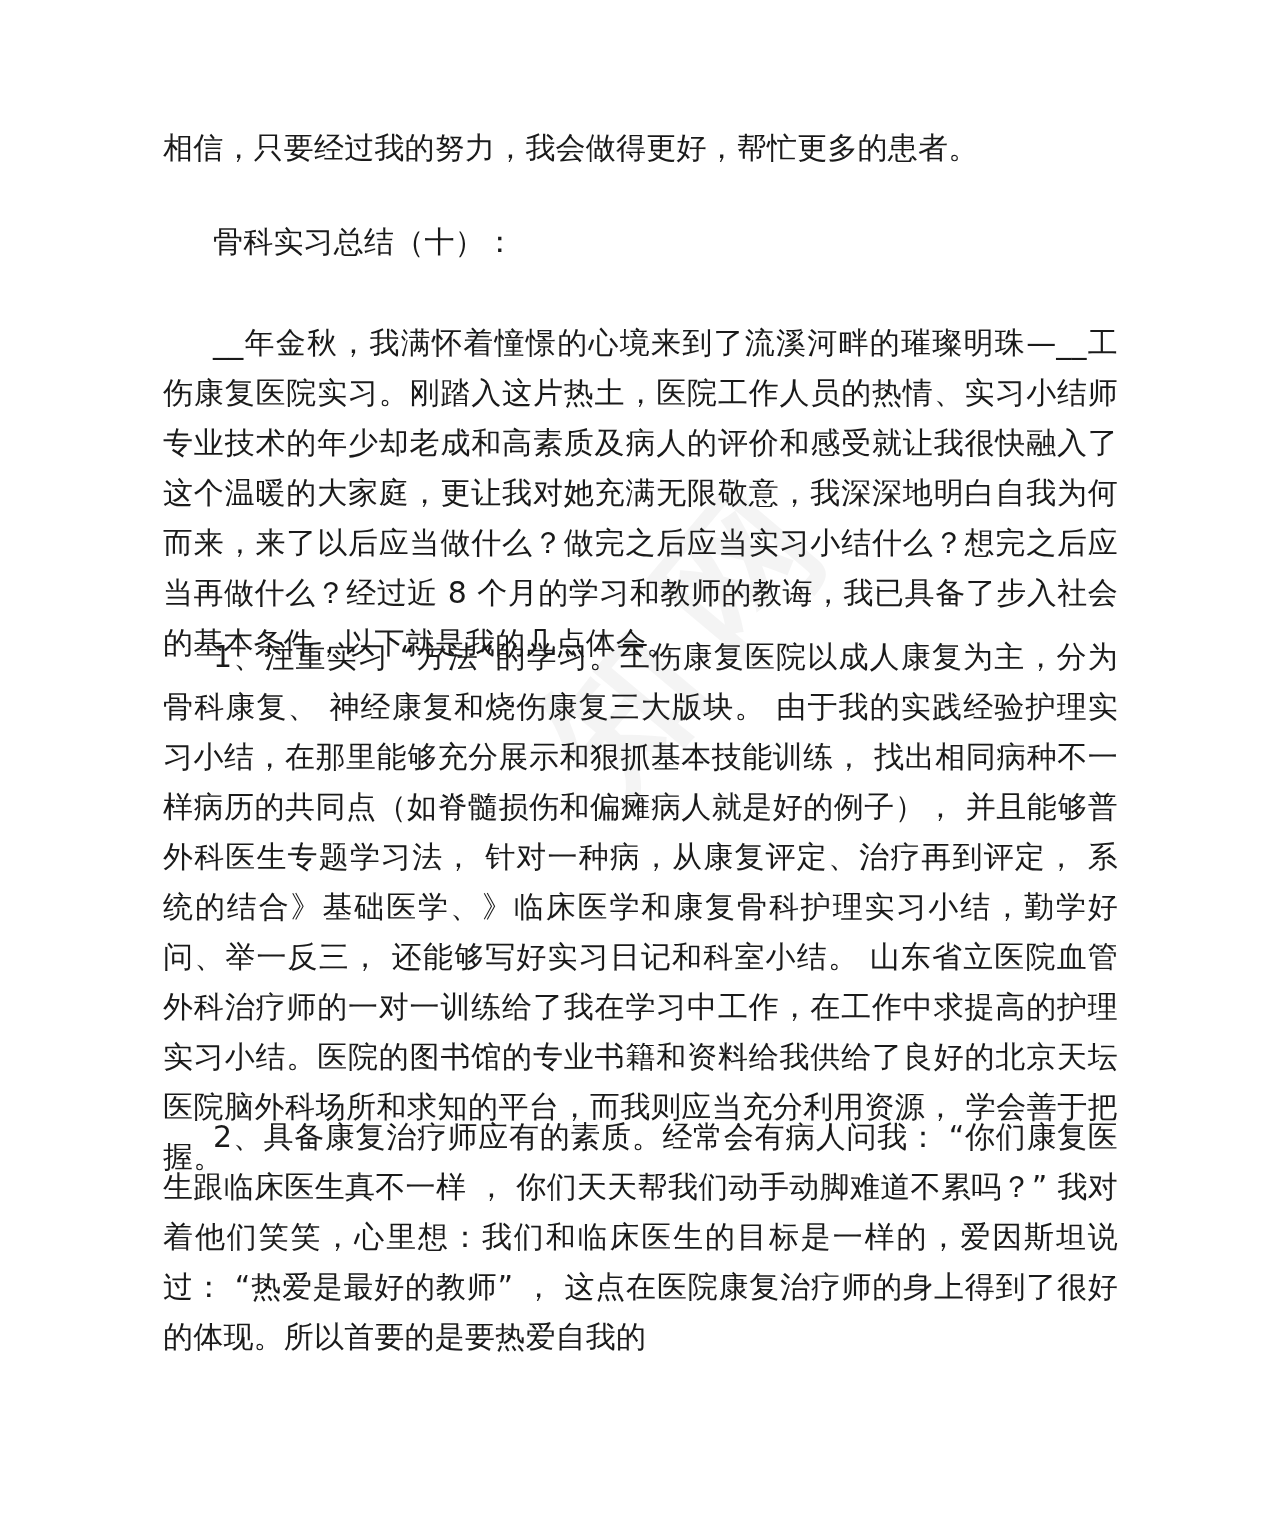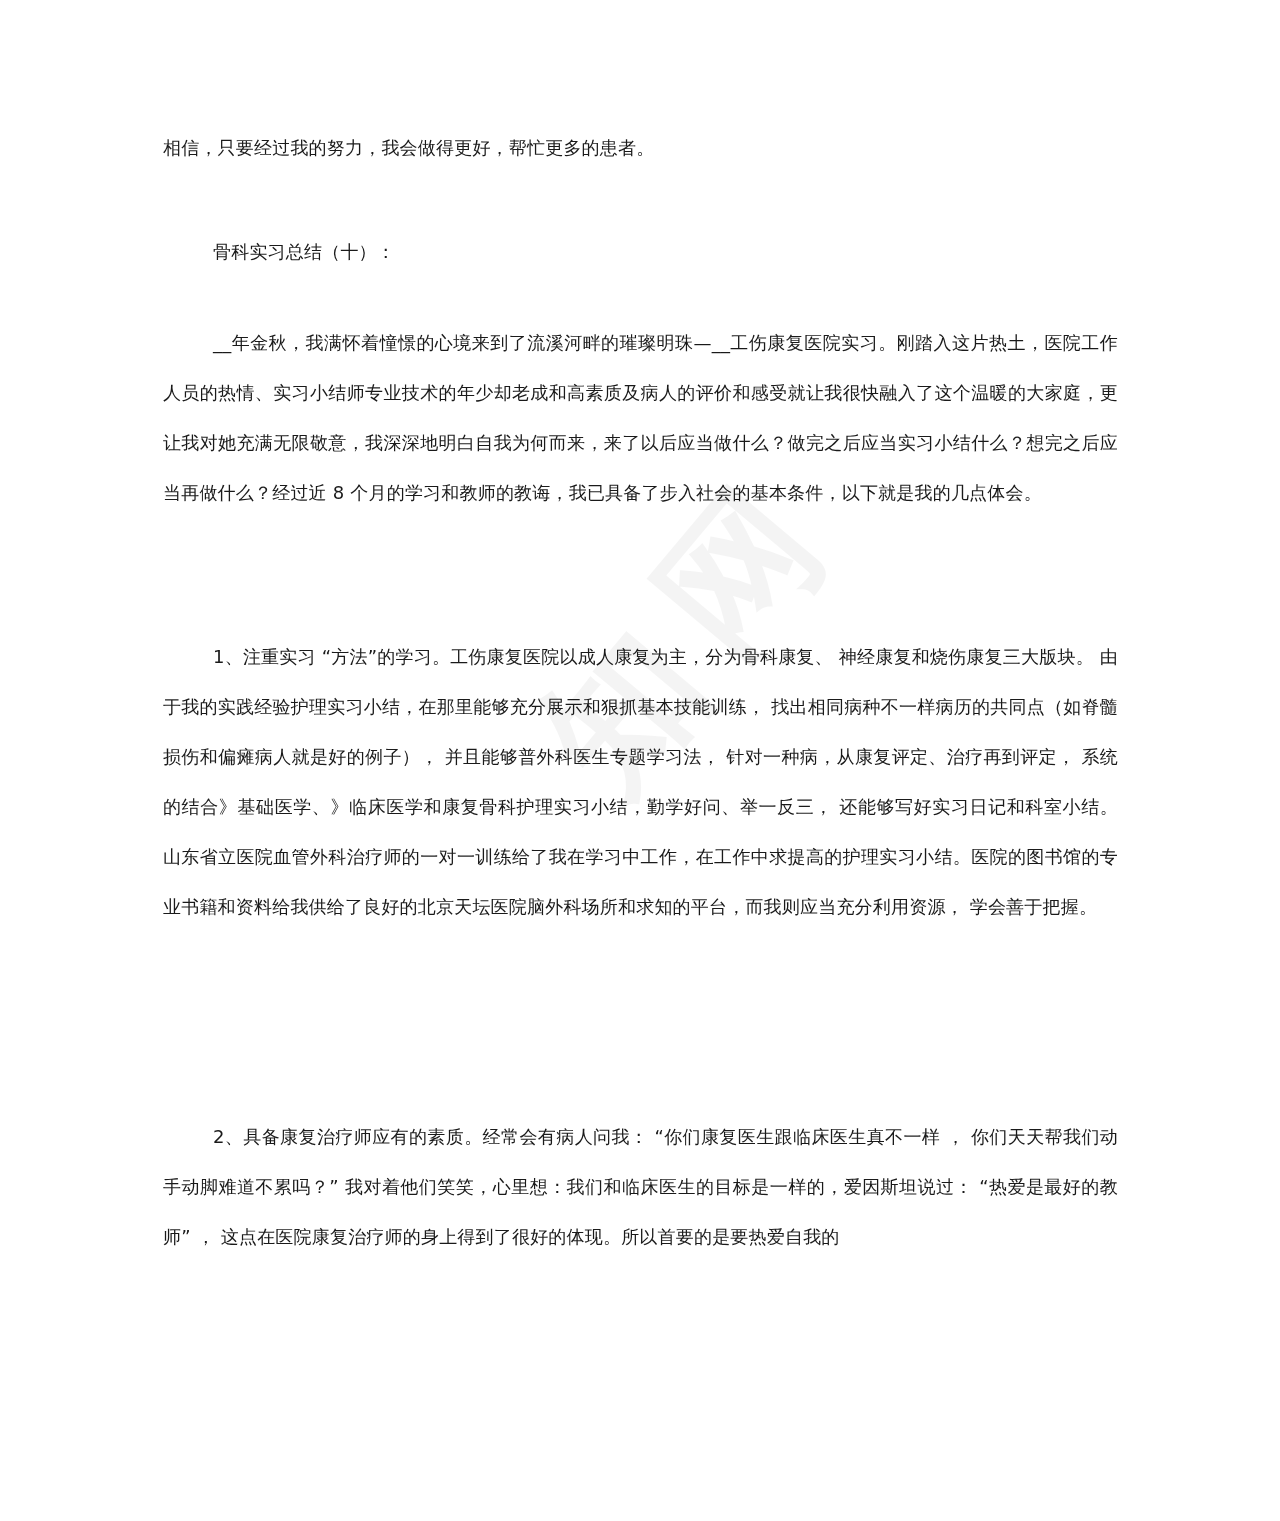--- a/index.html
+++ b/index.html
@@ -19,33 +19,33 @@
       position: absolute;
       left: 0;
       top: 0;
       width: 1280px;
       height: 1521px;
     }
     .text-block {
       position: absolute;
       left: 163px;
       width: 955px;
-      font-size: 18px;
+      font-size: 30px;
       line-height: 50px;
       letter-spacing: 0.2px;
       text-align: justify;
       text-justify: inter-character;
       word-break: break-all;
       margin: 0;
     }
     .indent {
       text-indent: 50px;
     }
     .p-continuation { top: 123px; }
-    .p-heading { top: 227px; }
+    .p-heading { top: 217px; }
     .p-intro { top: 318px; }
     .p-section1 { top: 632px; }
     .p-section2 { top: 1112px; }
 
     .watermark {
       position: absolute;
       left: 430px;
       top: 560px;
       width: 520px;
       height: 140px;

